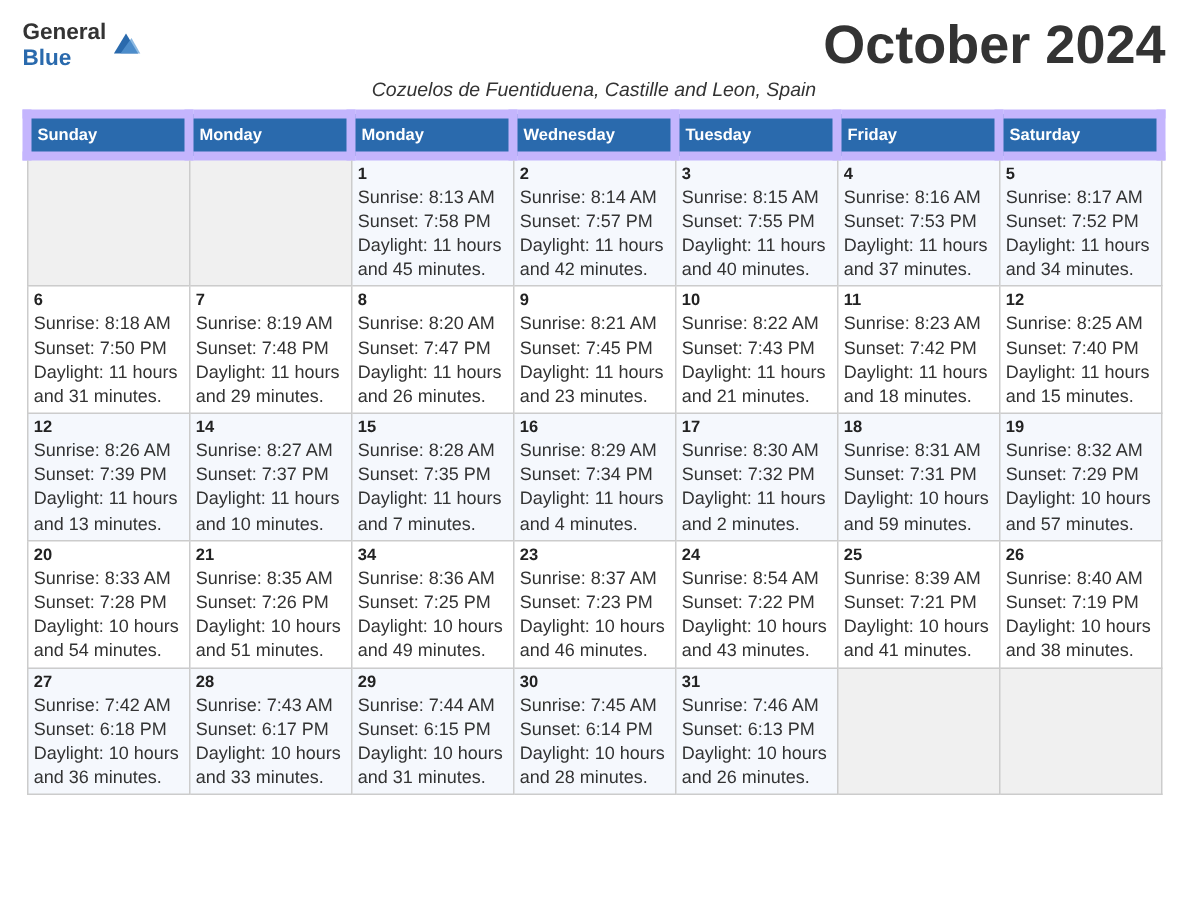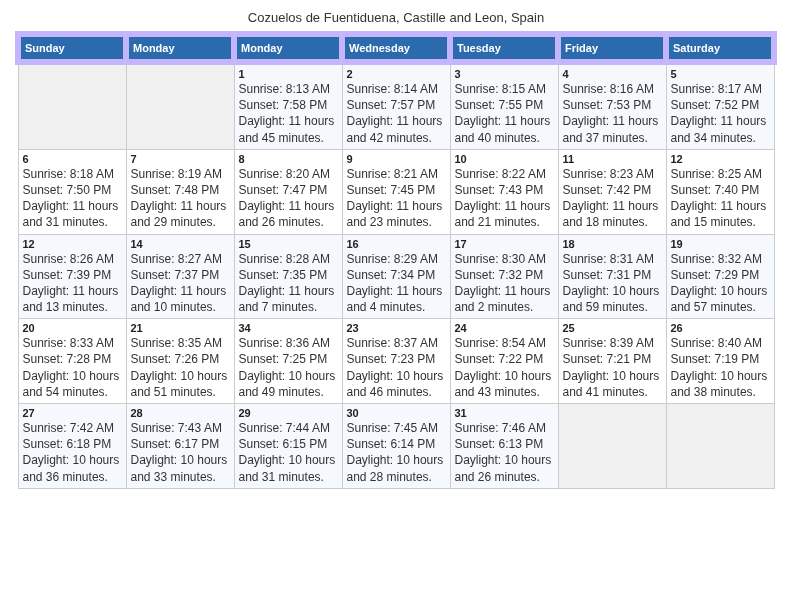--- a/index.html
+++ b/index.html
@@ -54,20 +54,21 @@
       color: #333;
       text-align: right;
       line-height: 1.1;
     }
     .subtitle {
       text-align: center;
       font-size: 13px;
       color: #333;
       margin-bottom: 6px;
       font-weight: normal;
+      font-style: italic;
     }
     table {
       width: 100%;
       border-collapse: collapse;
       font-size: 10px;
     }
     thead tr th {
       background: #2a6aad;
       color: #fff;
       text-align: left;
@@ -102,20 +103,33 @@
       line-height: 1.35;
     }
     .empty-cell {
       background: #f0f0f0 !important;
     }
   </style>
 </head>
 <body>
 <div class="page">
 
+  <div class="header-row">
+    <div class="logo">
+      <div class="logo-text">
+        <span class="logo-general">General</span>
+        <span class="logo-blue">Blue</span>
+      </div>
+      <svg class="logo-icon" viewBox="0 0 30 30">
+        <polygon points="4,24 15,6 26,24" fill="#2a6aad"></polygon>
+        <polygon points="10,24 20,10 28,24" fill="#5b9bd5" opacity="0.7"></polygon>
+      </svg>
+    </div>
+    <div class="month-title">October 2024</div>
+  </div>
 
   <div class="subtitle">Cozuelos de Fuentiduena, Castille and Leon, Spain</div>
 
   <table>
     <thead>
       <tr>
         <th>Sunday</th>
         <th>Monday</th>
         <th>Monday</th>
         <th>Wednesday</th>

